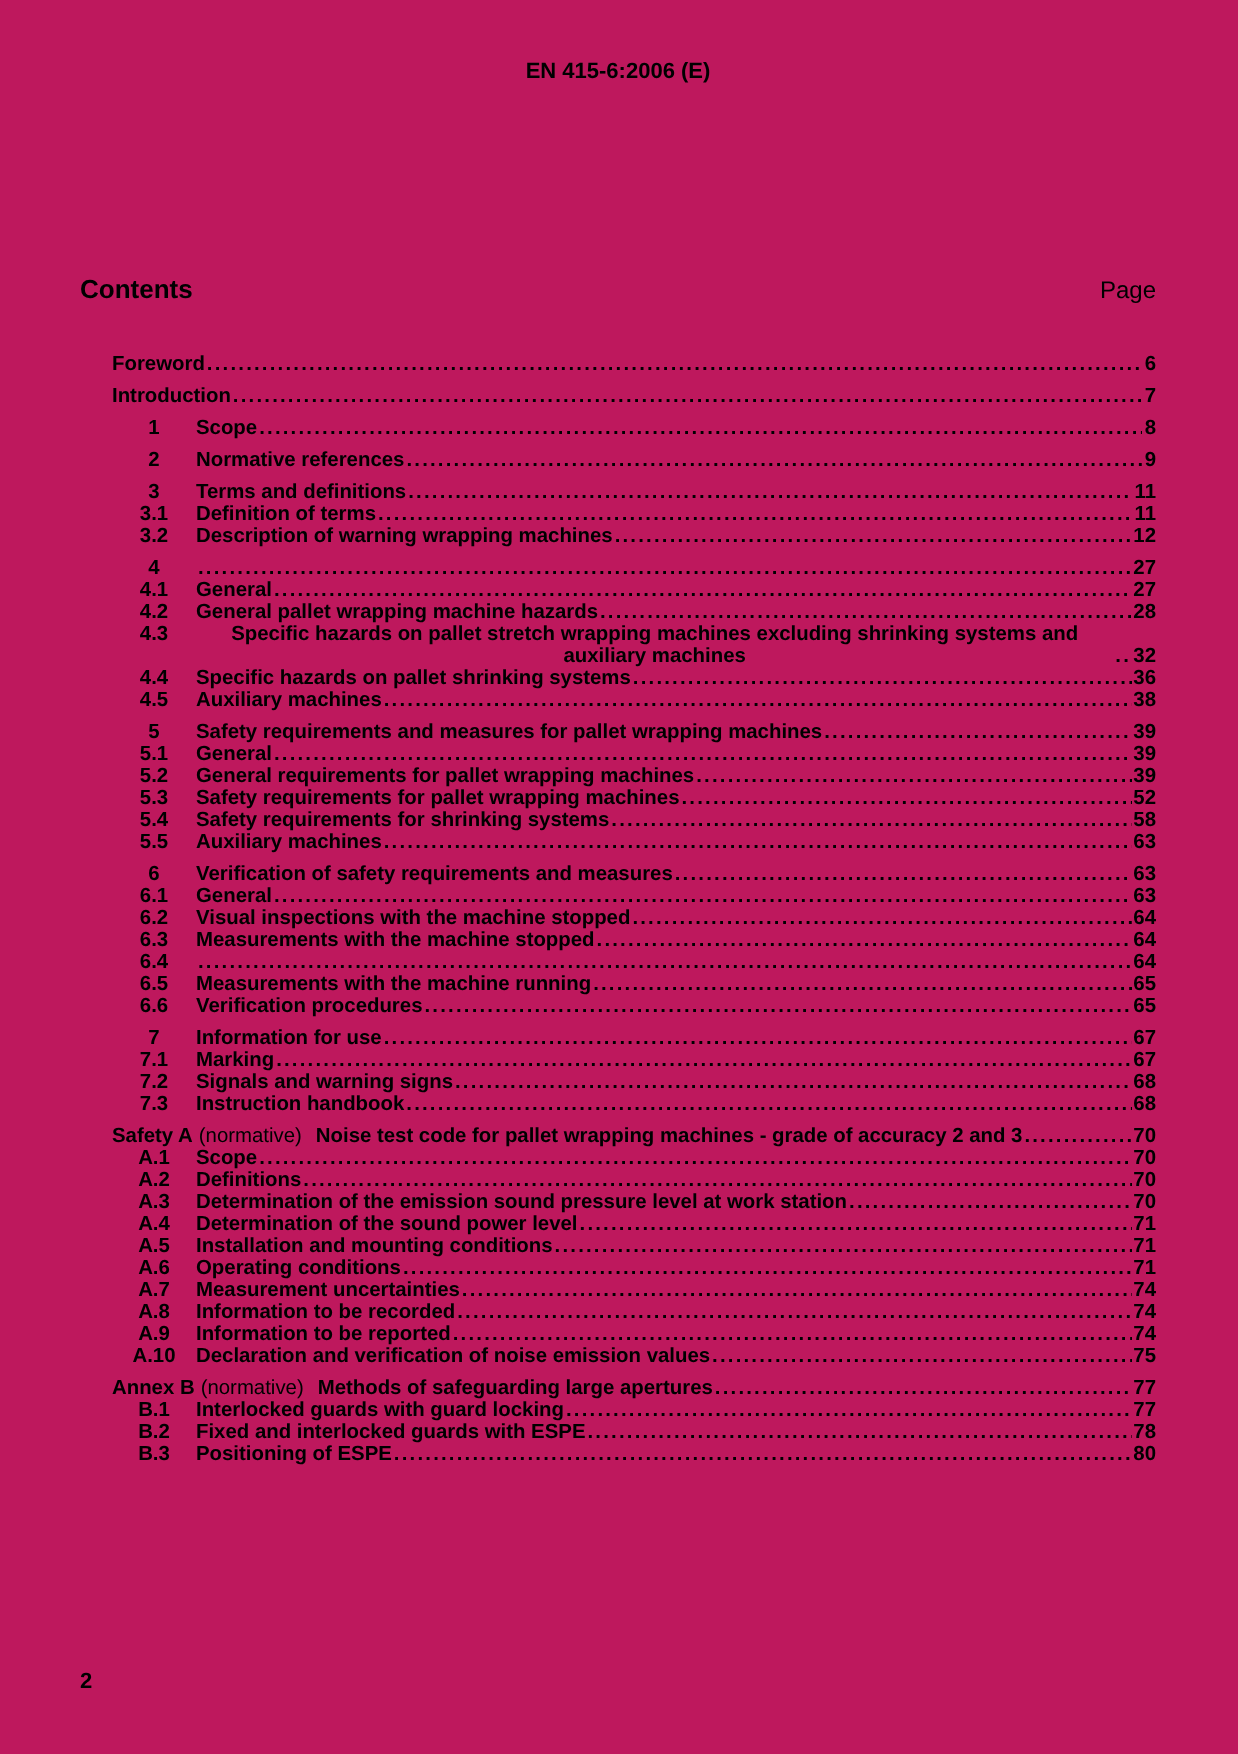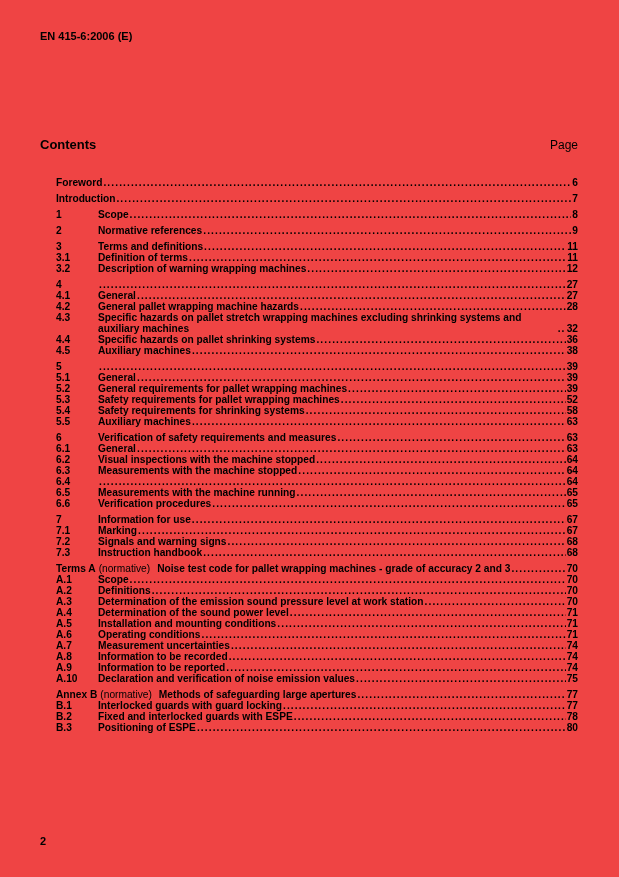--- a/index.html
+++ b/index.html
@@ -8,21 +8,22 @@
     background: #ffffff;
     color: #000000;
     font-family: "Liberation Sans", sans-serif;
     position: relative;
     overflow: hidden;
   }
   .page {
     position: absolute;
     inset: 0;
     padding: 30px 41px 12px 40px;
-    background: #ef4444;
+    background: #be185d;
+    text-align: center;
   }
   .doc-ref {
     font-size: 11px;
     font-weight: bold;
     line-height: 13px;
   }
   .contents-head {
     margin-top: 93px;
     display: flex;
     justify-content: space-between;
@@ -203,20 +204,21 @@
             <span class="toc-title">Auxiliary machines</span>
             <span class="toc-leader"></span>
             <span class="toc-page">38</span>
           </span>
         </div>
       </div>
       <div class="toc-group">
         <div class="toc-row">
           <span class="toc-num">5</span>
           <span class="toc-body">
+            <span class="toc-title">Safety requirements and measures for pallet wrapping machines</span>
             <span class="toc-leader"></span>
             <span class="toc-page">39</span>
           </span>
         </div>
         <div class="toc-row">
           <span class="toc-num">5.1</span>
           <span class="toc-body">
             <span class="toc-title">General</span>
             <span class="toc-leader"></span>
             <span class="toc-page">39</span>
@@ -342,21 +344,21 @@
           <span class="toc-body">
             <span class="toc-title">Instruction handbook</span>
             <span class="toc-leader"></span>
             <span class="toc-page">68</span>
           </span>
         </div>
       </div>
       <div class="toc-group">
         <div class="toc-row annex">
           <span class="toc-body">
-            <span class="toc-title"><span class="annex-prefix">Terms A</span><span class="annex-norm">(normative)</span><span class="annex-rest">Noise test code for pallet wrapping machines - grade of accuracy 2 and 3</span></span>
+            <span class="toc-title"><span class="annex-prefix">Safety A</span><span class="annex-norm">(normative)</span><span class="annex-rest">Noise test code for pallet wrapping machines - grade of accuracy 2 and 3</span></span>
             <span class="toc-leader"></span>
             <span class="toc-page">70</span>
           </span>
         </div>
         <div class="toc-row">
           <span class="toc-num">A.1</span>
           <span class="toc-body">
             <span class="toc-title">Scope</span>
             <span class="toc-leader"></span>
             <span class="toc-page">70</span>

